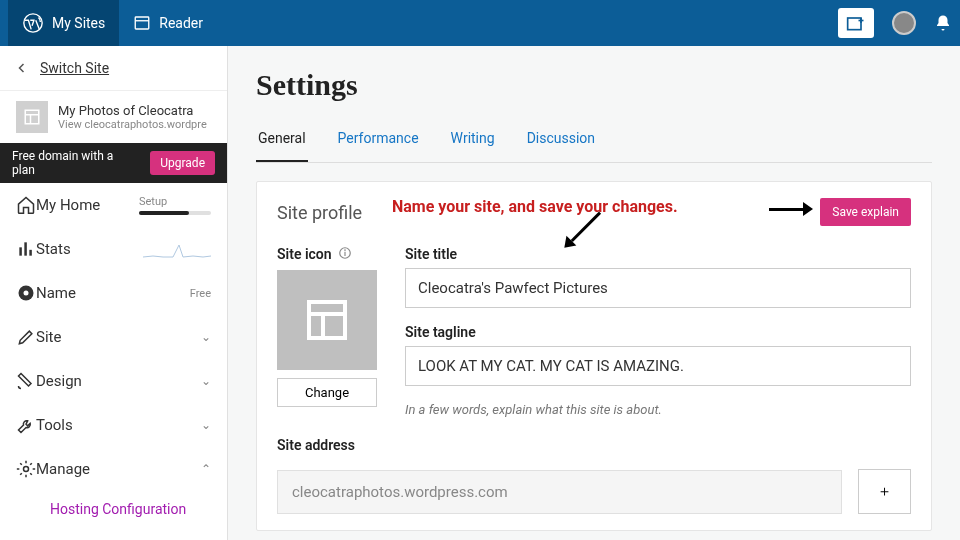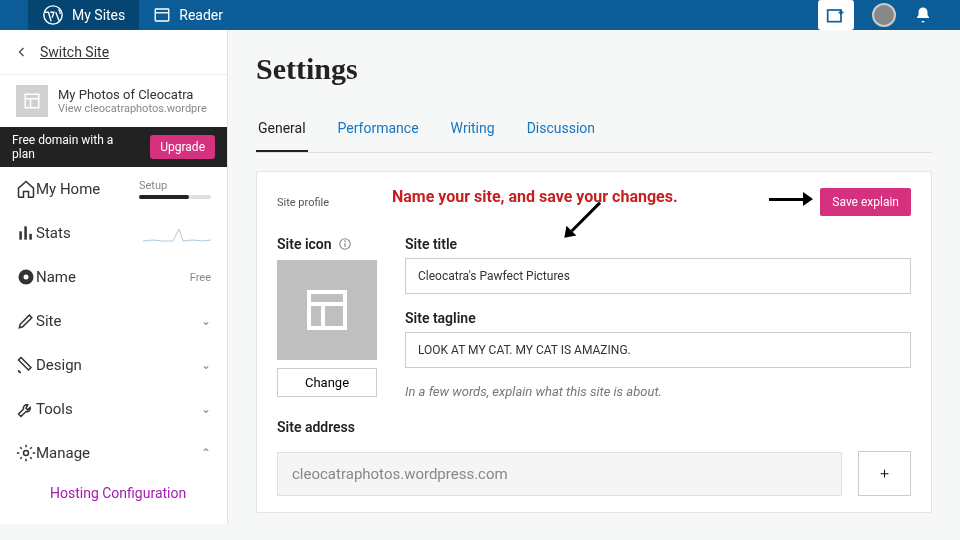--- a/index.html
+++ b/index.html
@@ -1,17 +1,17 @@
 <!DOCTYPE html>
 <html><head>
 <meta charset="utf-8">
 <style>
   * { box-sizing: border-box; margin: 0; padding: 0; font-family: -apple-system, BlinkMacSystemFont, "Segoe UI", Roboto, sans-serif; }
   body { width: 960px; height: 540px; overflow: hidden; background: #f6f7f7; }
-  .topbar { height: 30px; background: #0c5d97; display: flex; align-items: center; color: #fff; padding: 0 28px; text-align: right; }
+  .topbar { height: 46px; background: #0c5d97; display: flex; align-items: center; color: #fff; padding: 0 8px; text-align: right; }
   .topbar-left { display: flex; align-items: center; gap: 0; }
   .wp-logo { width: 22px; height: 22px; }
   .topbar-item { display: flex; align-items: center; gap: 8px; padding: 0 14px; height: 46px; font-size: 14px; cursor: pointer; }
   .topbar-item.active { background: #054572; }
   .topbar-right { margin-left: auto; display: flex; align-items: center; gap: 18px; }
   .new-post { width: 36px; height: 30px; background: #fff; border-radius: 3px; display: flex; align-items: center; justify-content: center; }
   .avatar-circle { width: 24px; height: 24px; border-radius: 50%; background: #888; border: 2px solid #ccc; }
   .bell { width: 18px; height: 18px; }
 
   .layout { display: flex; height: calc(540px - 46px); }
@@ -27,44 +27,44 @@
   .nav-item { display: flex; align-items: center; padding: 12px 16px; font-size: 15px; color: #333; cursor:pointer;}
   .nav-item .spacer { flex:1; }
   .nav-item .meta { font-size: 11px; color: #888; }
   .nav-item .chev { color:#888; font-size:12px;}
   .nav-sub { padding: 10px 16px 10px 50px; font-size: 14px; color: #a21caf; }
   .setup-bar { width: 72px; height:4px; background:#e0e0e0; border-radius:2px; margin-top:3px; position:relative;}
   .setup-bar::before{content:'';position:absolute;left:0;top:0;width:50px;height:4px;background:#222;border-radius:2px;}
   .sparkline { width: 68px; }
 
   .main { flex:1; padding: 22px 28px; overflow:hidden; position:relative;}
-  .page-title { font-family: Georgia, serif; font-size: 30px; color:#222; margin-bottom: 24px;}
+  .page-title { font-family: Georgia, serif; font-size: 30px; color:#222; margin-bottom: 18px;}
   .tabs { display:flex; gap: 28px; border-bottom:1px solid #ddd; margin-bottom: 18px;}
   .tab { padding: 10px 2px 14px; font-size: 14px; color: #1676c5; cursor:pointer;}
   .tab.active { color:#222; border-bottom: 2px solid #222; }
   .card { background:#fff; border:1px solid #e5e5e5; border-radius:2px; padding: 16px 20px; }
   .profile-head { display:flex; justify-content:space-between; align-items:center; margin-bottom: 20px; position:relative;}
-  .profile-head .lbl { font-size:11px; color:#555;}
+  .profile-head .lbl { font-size:18px; color:#555;}
   .save-btn { background:#d6317e; color:#fff; border:none; padding:7px 12px; font-size:12px; border-radius:2px; cursor:pointer;}
   .annot { color:#c71f1f; font-weight:bold; font-size:16px; position:absolute; left:115px; top:-1px;}
   .arrow-r { position:absolute; right: 98px; top: 4px; display:flex; align-items:center;}
   .arrow-r .shaft{width:34px;height:3px;background:#000;}
   .arrow-r .head{width:0;height:0;border-left:10px solid #000;border-top:7px solid transparent;border-bottom:7px solid transparent;}
   .arrow-d { position:absolute; left: 280px; top: 25px; transform: rotate(-45deg); display:flex; align-items:center;}
   .arrow-d .shaft{width:40px;height:3px;background:#000;}
   .arrow-d .head{width:0;height:0;border-right:10px solid #000;border-top:7px solid transparent;border-bottom:7px solid transparent;}
 
   .profile-body { display:flex; gap: 28px; }
   .icon-col { width: 100px; }
-  .icon-col .col-label{ font-size:14px; font-weight:600; color:#222; display:flex; align-items:center; gap:6px; margin-bottom:8px;}
+  .icon-col .col-label{ font-size:14px; font-weight:600; color:#222; display:flex; gap:6px; margin-bottom:8px;}
   .icon-ph { width:100px; height:100px; background:#bfbfbf; display:flex; align-items:center; justify-content:center; }
   .change-btn { width:100px; margin-top:8px; border:1px solid #ccc; background:#fff; padding:6px 0; font-size:13px; cursor:pointer;}
   .fields-col { flex:1; }
   .fld-label { font-size:14px; font-weight:600; color:#222; margin-bottom:6px; }
-  .fld-input { width:100%; border:1px solid #ccc; padding: 10px 12px; font-size:12px; color:#333; margin-bottom: 16px;}
+  .fld-input { width:100%; border:1px solid #ccc; padding: 10px 12px; font-size:15px; color:#333; margin-bottom: 16px;}
   .hint { font-size:13px; font-style:italic; color:#777; }
   .addr-row { display:flex; gap:16px; align-items:center; margin-top: 16px;}
   .addr-input { flex:1; border:1px solid #e0e0e0; background:#f5f5f5; padding:12px 14px; font-size:15px; color:#888;}
   .custom-btn { border:1px solid #ccc; background:#fff; padding:12px 18px; font-size:15px; cursor:pointer; display:flex; align-items:center; gap:8px;}
   svg { display:block; }
 </style>
 </head>
 <body>
 
 <div class="topbar">

